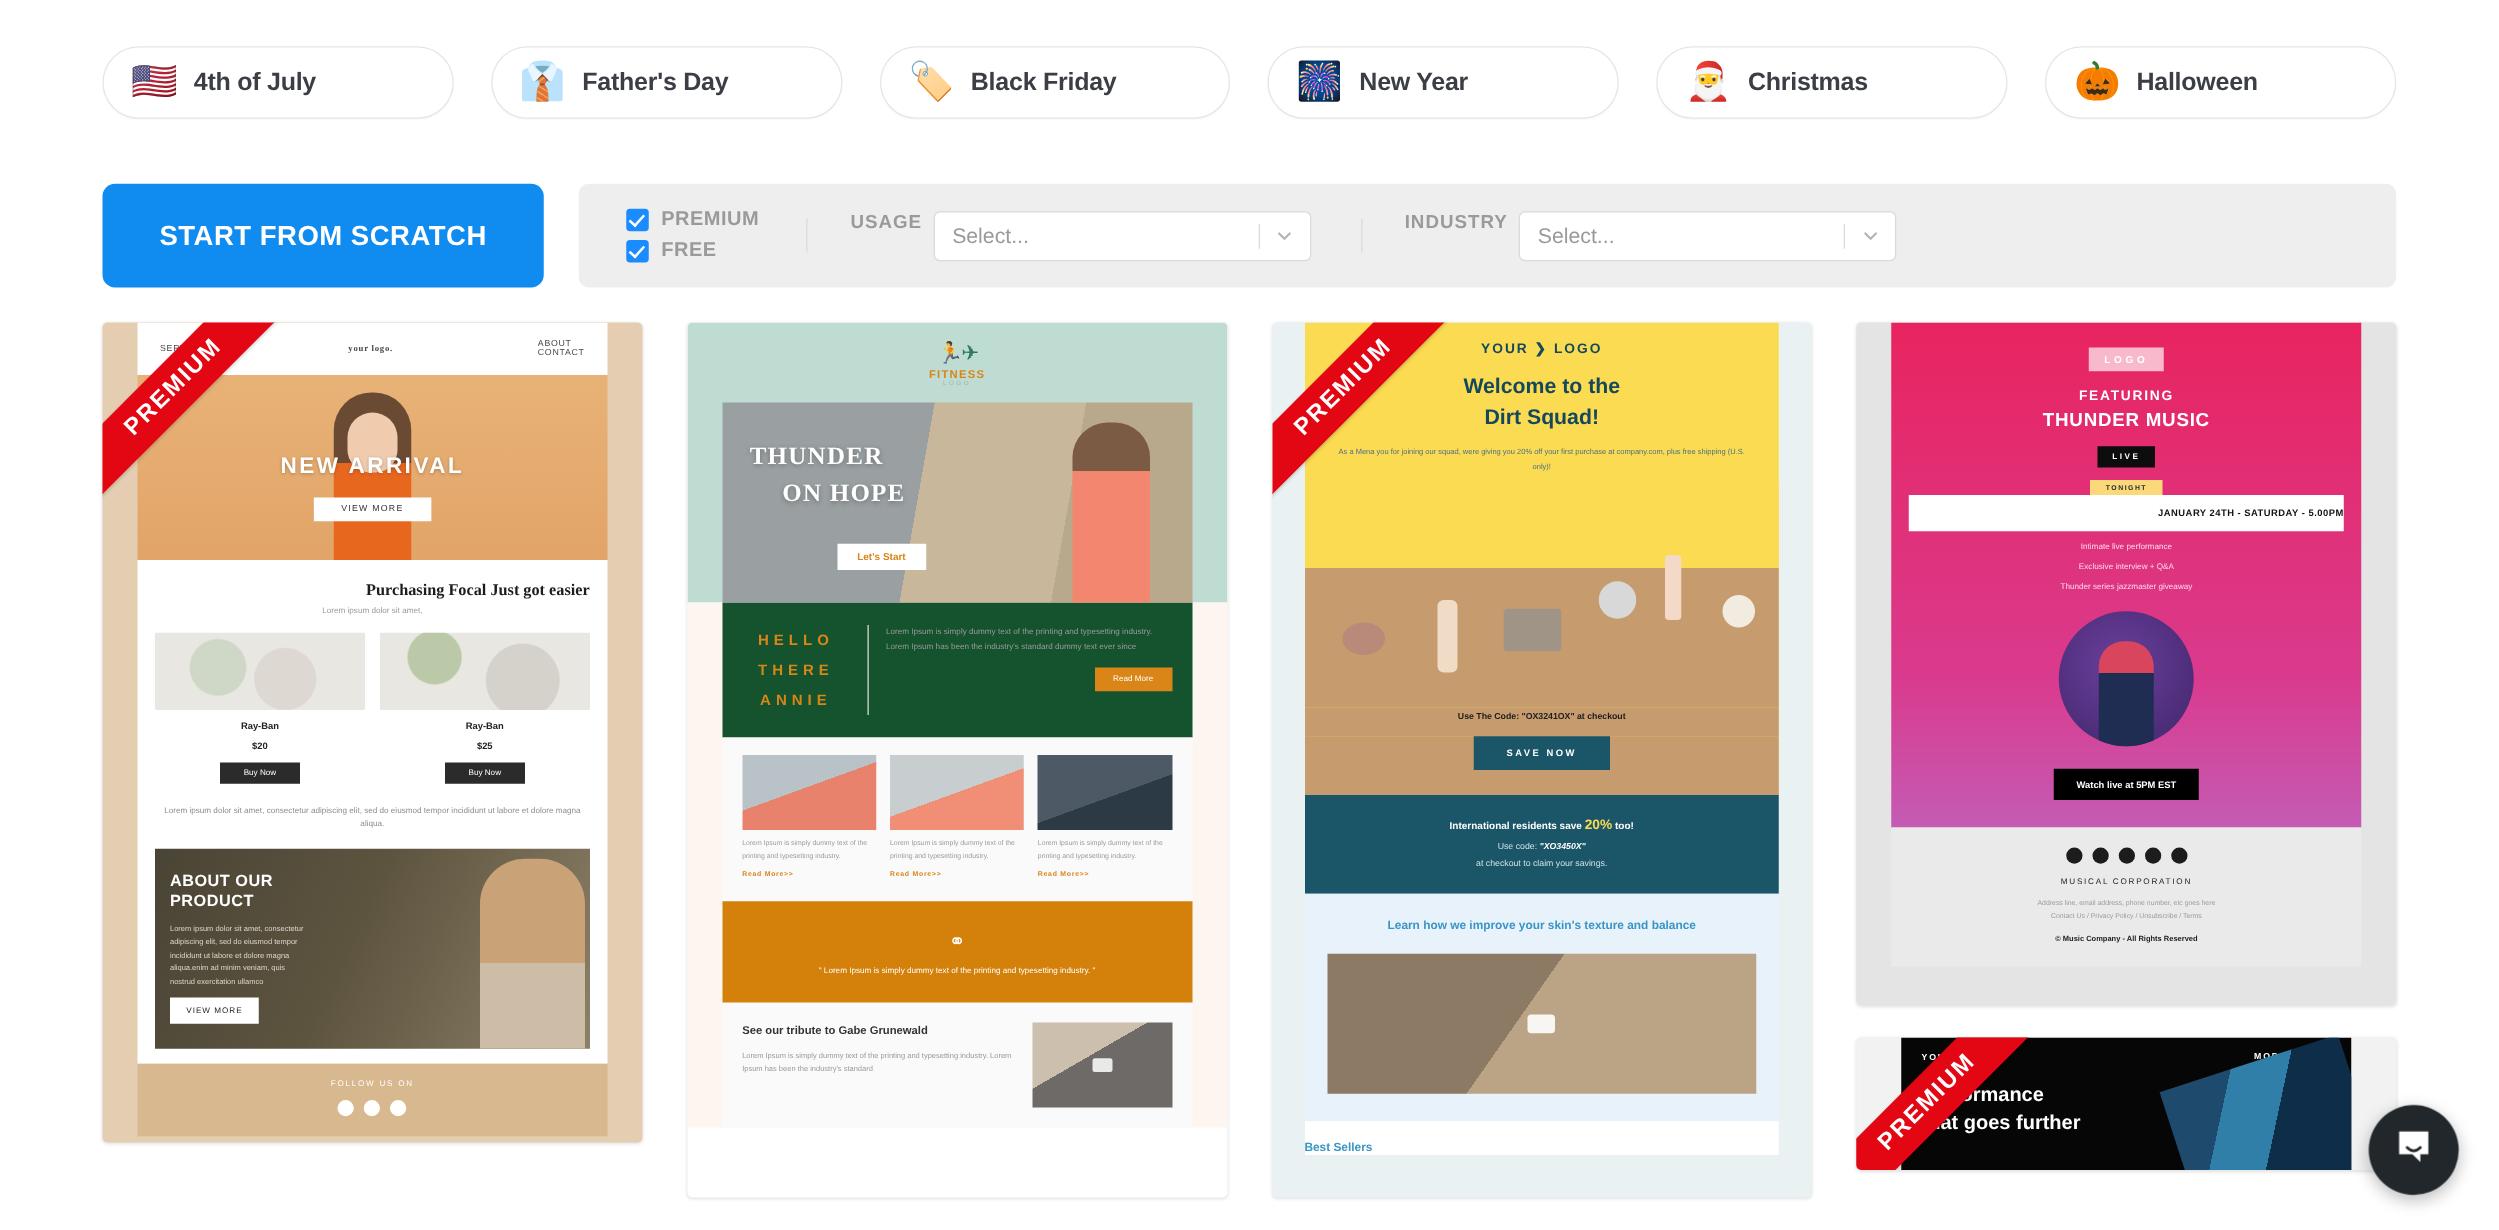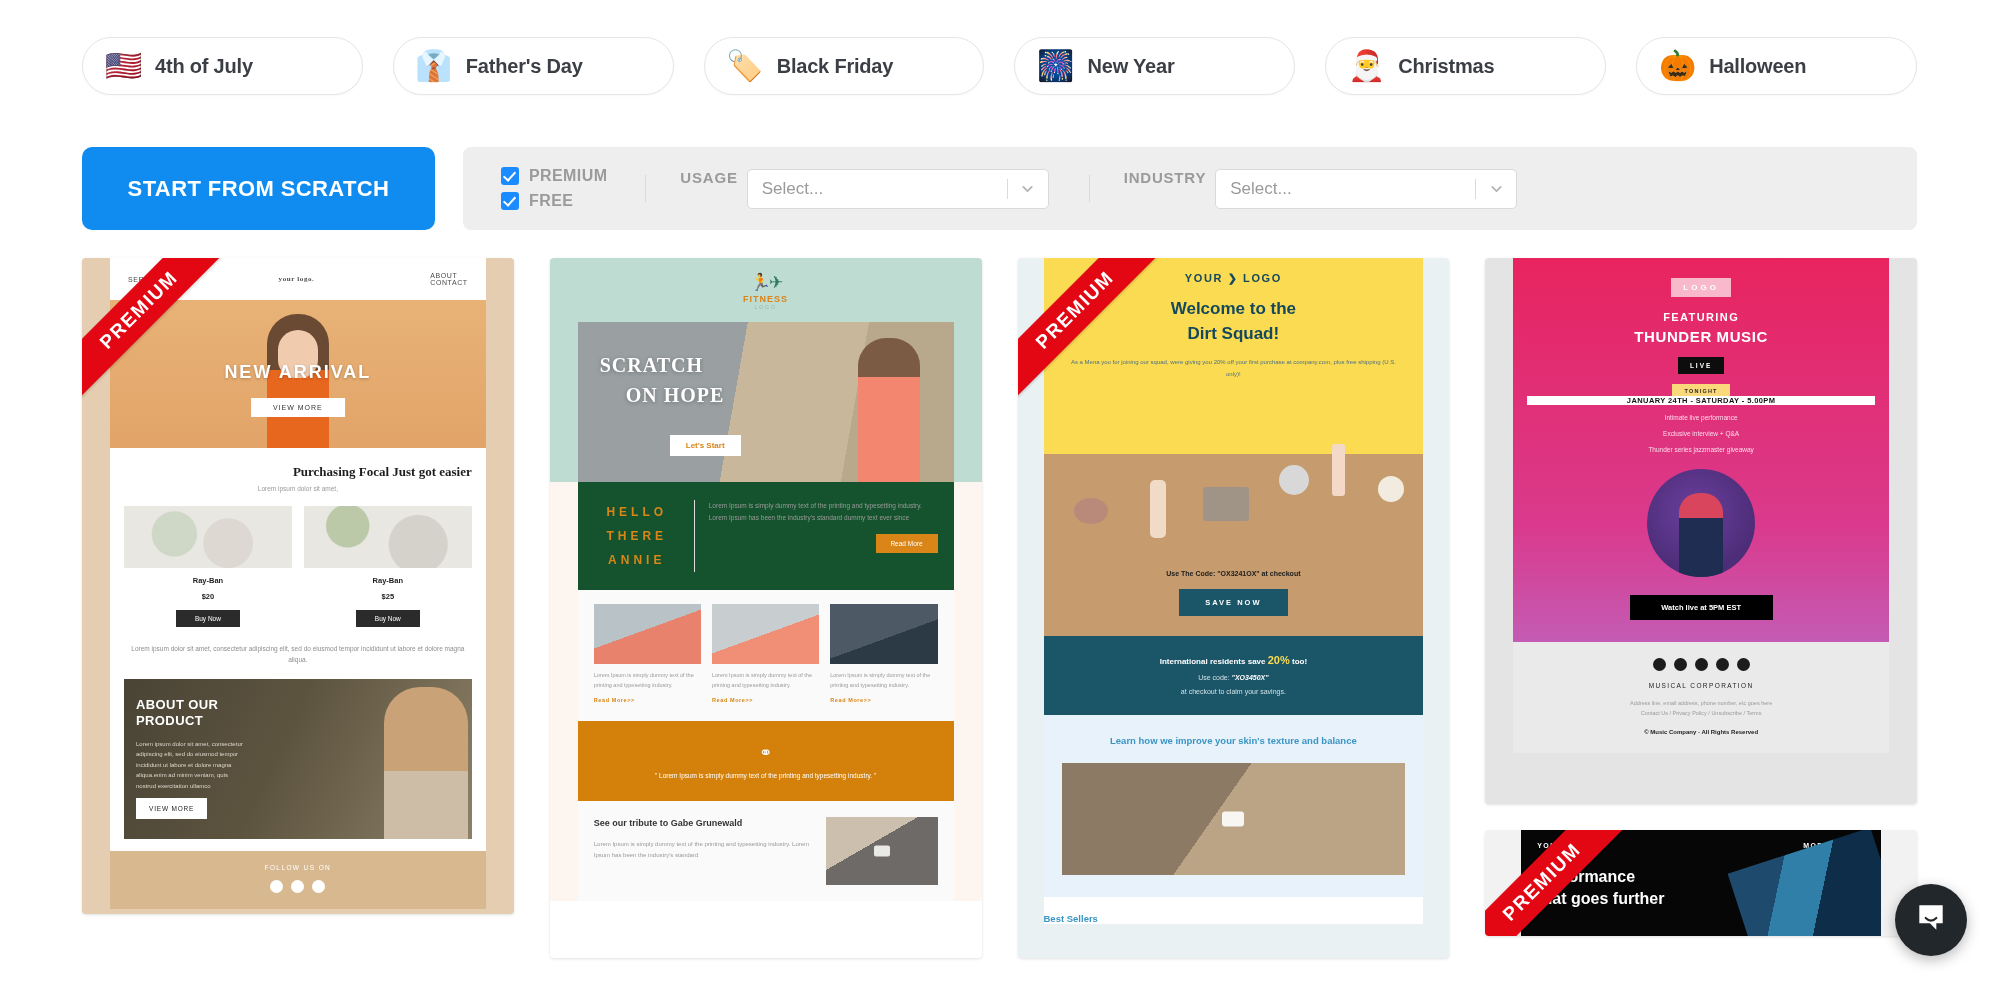--- a/index.html
+++ b/index.html
@@ -330,28 +330,28 @@
   .c4-pink{ background:linear-gradient(180deg,#e8245f 0%,#da3a8d 70%,#c45bb4 100%); padding:20px 0 22px; }
   .c4-logo{ margin:0 auto; width:60px; background:#f8b9cd; color:#fff; font-size:8px; font-weight:700;
             letter-spacing:3px; text-align:center; padding:5px 0; }
   .c4-feat{ text-align:center; color:#fff; font-weight:800; font-size:11px; letter-spacing:1.4px; margin-top:14px; }
   .c4-name{ text-align:center; color:#fff; font-weight:800; font-size:15px; letter-spacing:.6px; margin-top:5px; }
   .c4-live{ margin:12px auto 0; width:46px; background:#0d0d0d; color:#fff; font-size:6.5px;
             font-weight:700; letter-spacing:2px; text-align:center; padding:5px 0; }
   .c4-tonight{ margin:10px auto 0; width:58px; background:#fbd97a; color:#2a2a2a; font-size:5.5px;
                font-weight:700; letter-spacing:1.2px; text-align:center; padding:4px 0; }
   .c4-date{ margin:0 14px; background:#fff; color:#111; font-size:7.5px; font-weight:700;
-            letter-spacing:.4px; text-align:center; padding:0 0; margin-top:-2px; }
+            letter-spacing:.4px; text-align:right; padding:10px 0; margin-top:-2px; }
   .c4-bul{ text-align:center; color:#ffd9ea; font-size:6.5px; margin-top:9px; }
   .c4-circle{ margin:16px auto 0; width:108px; height:108px; border-radius:50%; position:relative; overflow:hidden;
               background:radial-gradient(circle at 45% 40%, #6c3f9e 0%, #4c2d78 70%); }
   .c4-circle::after{ content:""; position:absolute; left:50%; top:24px; transform:translateX(-50%);
                      width:44px; height:90px; border-radius:20px 20px 0 0;
                      background:linear-gradient(180deg,#d8455c 0 28%, #1f2d52 28% 100%); }
-  .c4-watch{ margin:18px auto 0; width:143px; background:#000; color:#fff; font-size:7.5px; font-weight:700;
+  .c4-watch{ margin:18px auto 0; width:116px; background:#000; color:#fff; font-size:7.5px; font-weight:700;
              text-align:center; padding:8px 0; }
   .c4-foot{ background:#eaeaea; padding:16px 0 18px; text-align:center; }
   .c4-soc{ display:flex; gap:8px; justify-content:center; }
   .c4-soc i{ width:13px; height:13px; border-radius:50%; background:#1c1c1c; display:block; }
   .c4-corp{ font-size:6.5px; color:#222; letter-spacing:1.4px; margin-top:11px; }
   .c4-addr{ font-size:5.5px; color:#9a9a9a; line-height:1.9; margin-top:9px; }
   .c4-rights{ font-size:6px; color:#222; font-weight:700; margin-top:10px; }
 
   
   .c5 { background:#f2f2f2; padding:0 36px; }
@@ -517,21 +517,21 @@
     <div class="card h2">
       <div class="c2-top">
         <div class="c2-logo-wrap">
           <div class="c2-logo-mark">🏃✈</div>
           <div class="c2-logo-txt">FITNESS</div>
           <div class="c2-logo-sub">LOGO</div>
         </div>
         <div class="c2-hero">
           <div class="c2-hero-girl"></div>
           <h3>
-            <span>SCRATCH</span><br>
+            <span>THUNDER</span><br>
             <span style="padding-left:26px">ON HOPE</span>
           </h3>
           <div class="c2-hero-btn">Let's Start</div>
         </div>
       </div>
 
       <div class="c2-body">
         <div class="c2-white">
           <div class="c2-hello">HELLO THERE ANNIE</div>
           <div class="c2-rule"></div>

